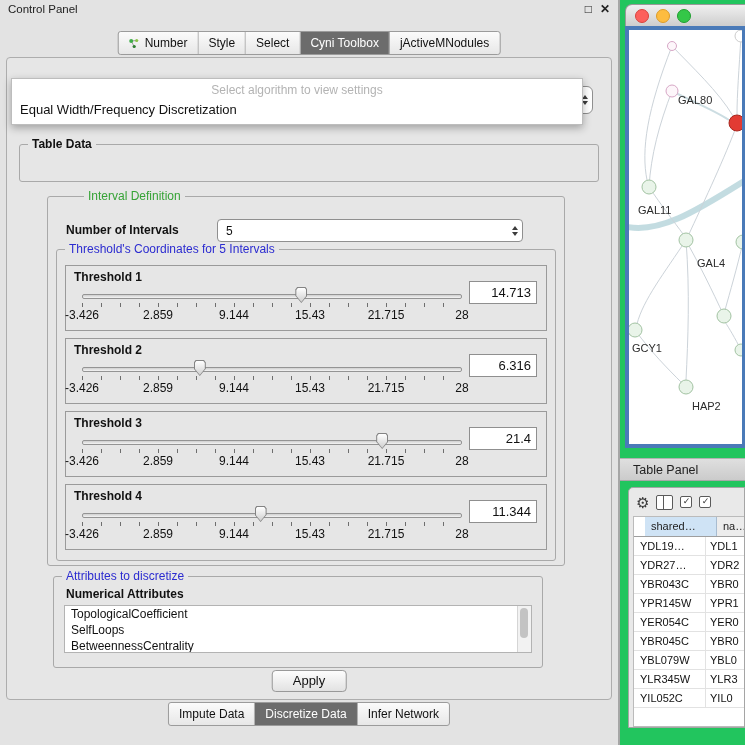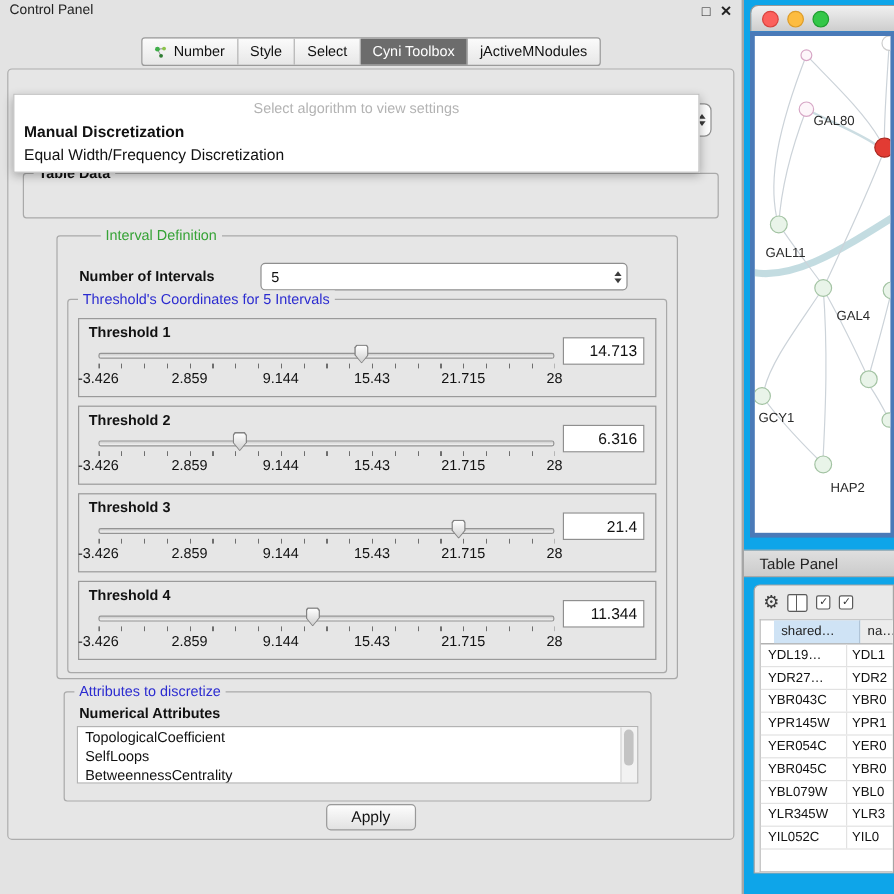--- a/index.html
+++ b/index.html
@@ -1,16 +1,16 @@
 <!DOCTYPE html>
 <html><head>
 <meta charset="utf-8">
 <style>
   html,body{margin:0;padding:0;}
-  .stage{position:relative;width:745px;height:745px;background:#0ea5e9;overflow:hidden;
+  .stage{position:relative;width:745px;height:745px;background:#22c55e;overflow:hidden;
          font-family:"Liberation Sans",sans-serif;color:#111;}
   
   .cp{position:absolute;left:0;top:0;width:618px;height:745px;background:#e3e3e3;border-right:2px solid #a6a6a6;}
   .cp-title{height:16px;font-size:11.5px;padding:3px 8px 0;color:#222;}
   .cp-winbtns{position:absolute;right:8px;top:2px;font-size:12px;color:#222;}
   .cp-winbtns span{margin-left:8px;cursor:default;}
   .cp-winbtns .x{font-weight:bold;}
   .tabbar{display:flex;border:1px solid #9b9b9b;border-radius:3px;overflow:hidden;
           background:linear-gradient(#fbfbfb,#e7e7e7);position:absolute;left:50%;transform:translateX(-50%);}
   .tabbar.top{top:31px;}
@@ -258,26 +258,36 @@
             <div class="attr-thumb"></div>
           </div>
         </div>
       </div>
 
       <div class="apply-btn">Apply</div>
 
       <div class="algo-popup">
         <div class="algo-ph">Select algorithm to view settings</div>
         <div id="algo-items">
-            <div class="algo-item first">Manual Discretization</div>
             <div class="algo-item">Equal Width/Frequency Discretization</div>
           </div>
       </div>
     </div>
 
+    <div class="tabbar bottom">
+        <div class="tab">
+          <span>Impute Data</span>
+        </div>
+        <div class="tab sel">
+          <span>Discretize Data</span>
+        </div>
+        <div class="tab">
+          <span>Infer Network</span>
+        </div>
+      </div>
   </div>
 
   <div class="net-win">
     <div class="net-title">
       <span class="light red"></span>
       <span class="light yellow"></span>
       <span class="light green"></span>
     </div>
     <div class="net-frame">
       <div class="net-canvas">

